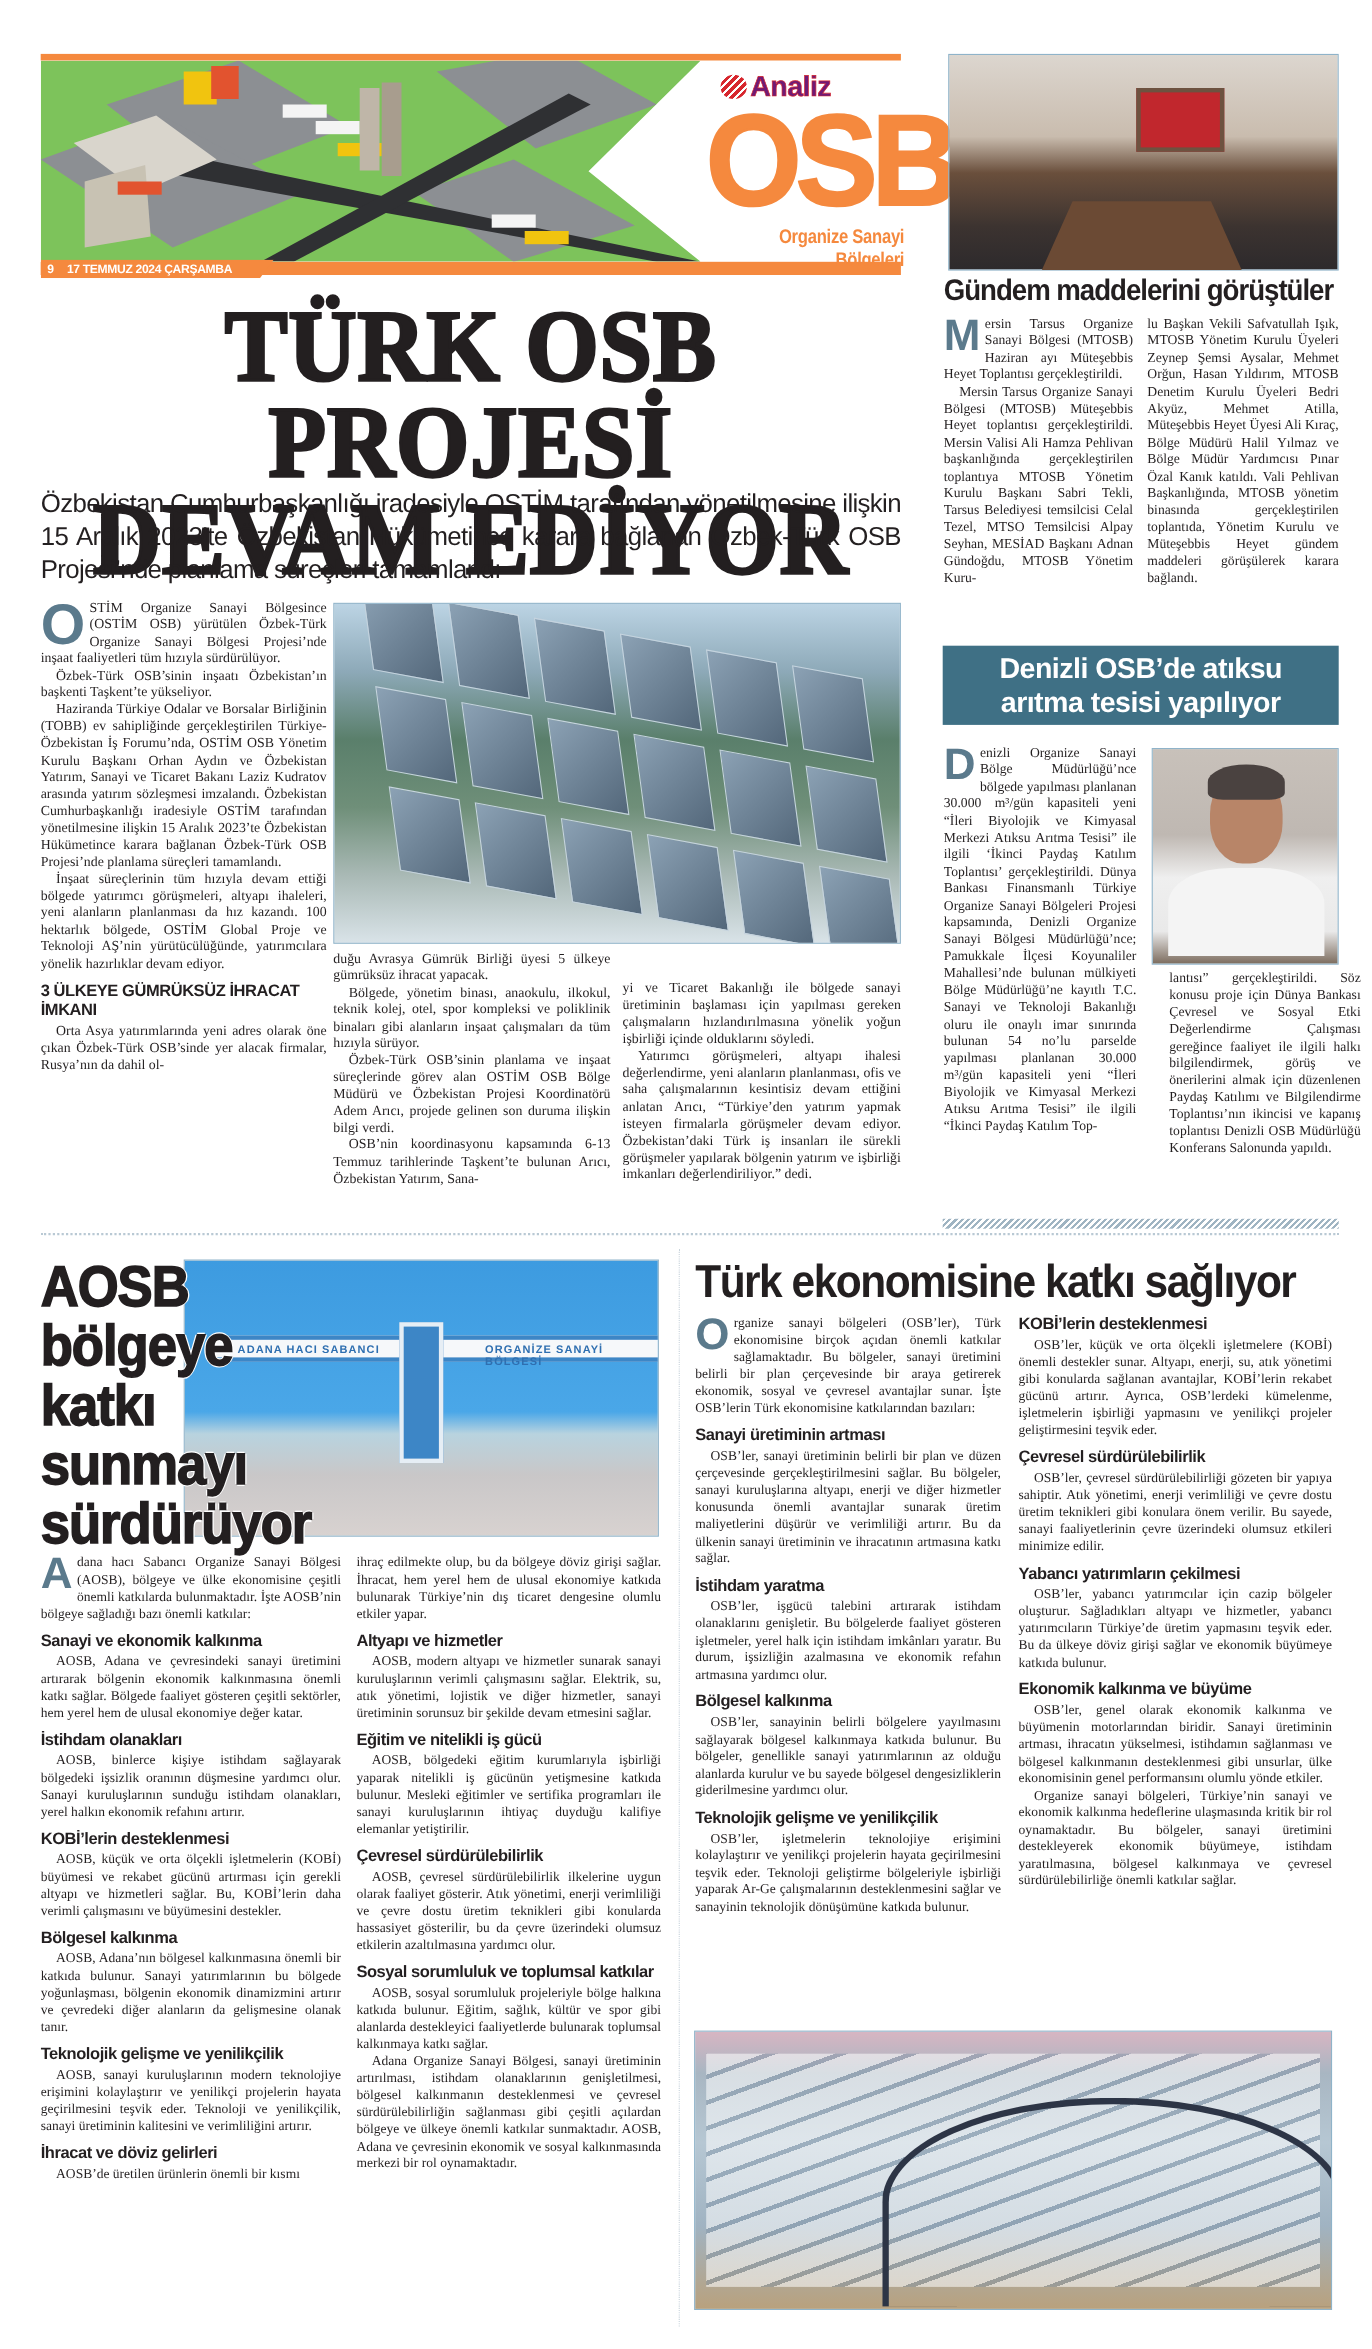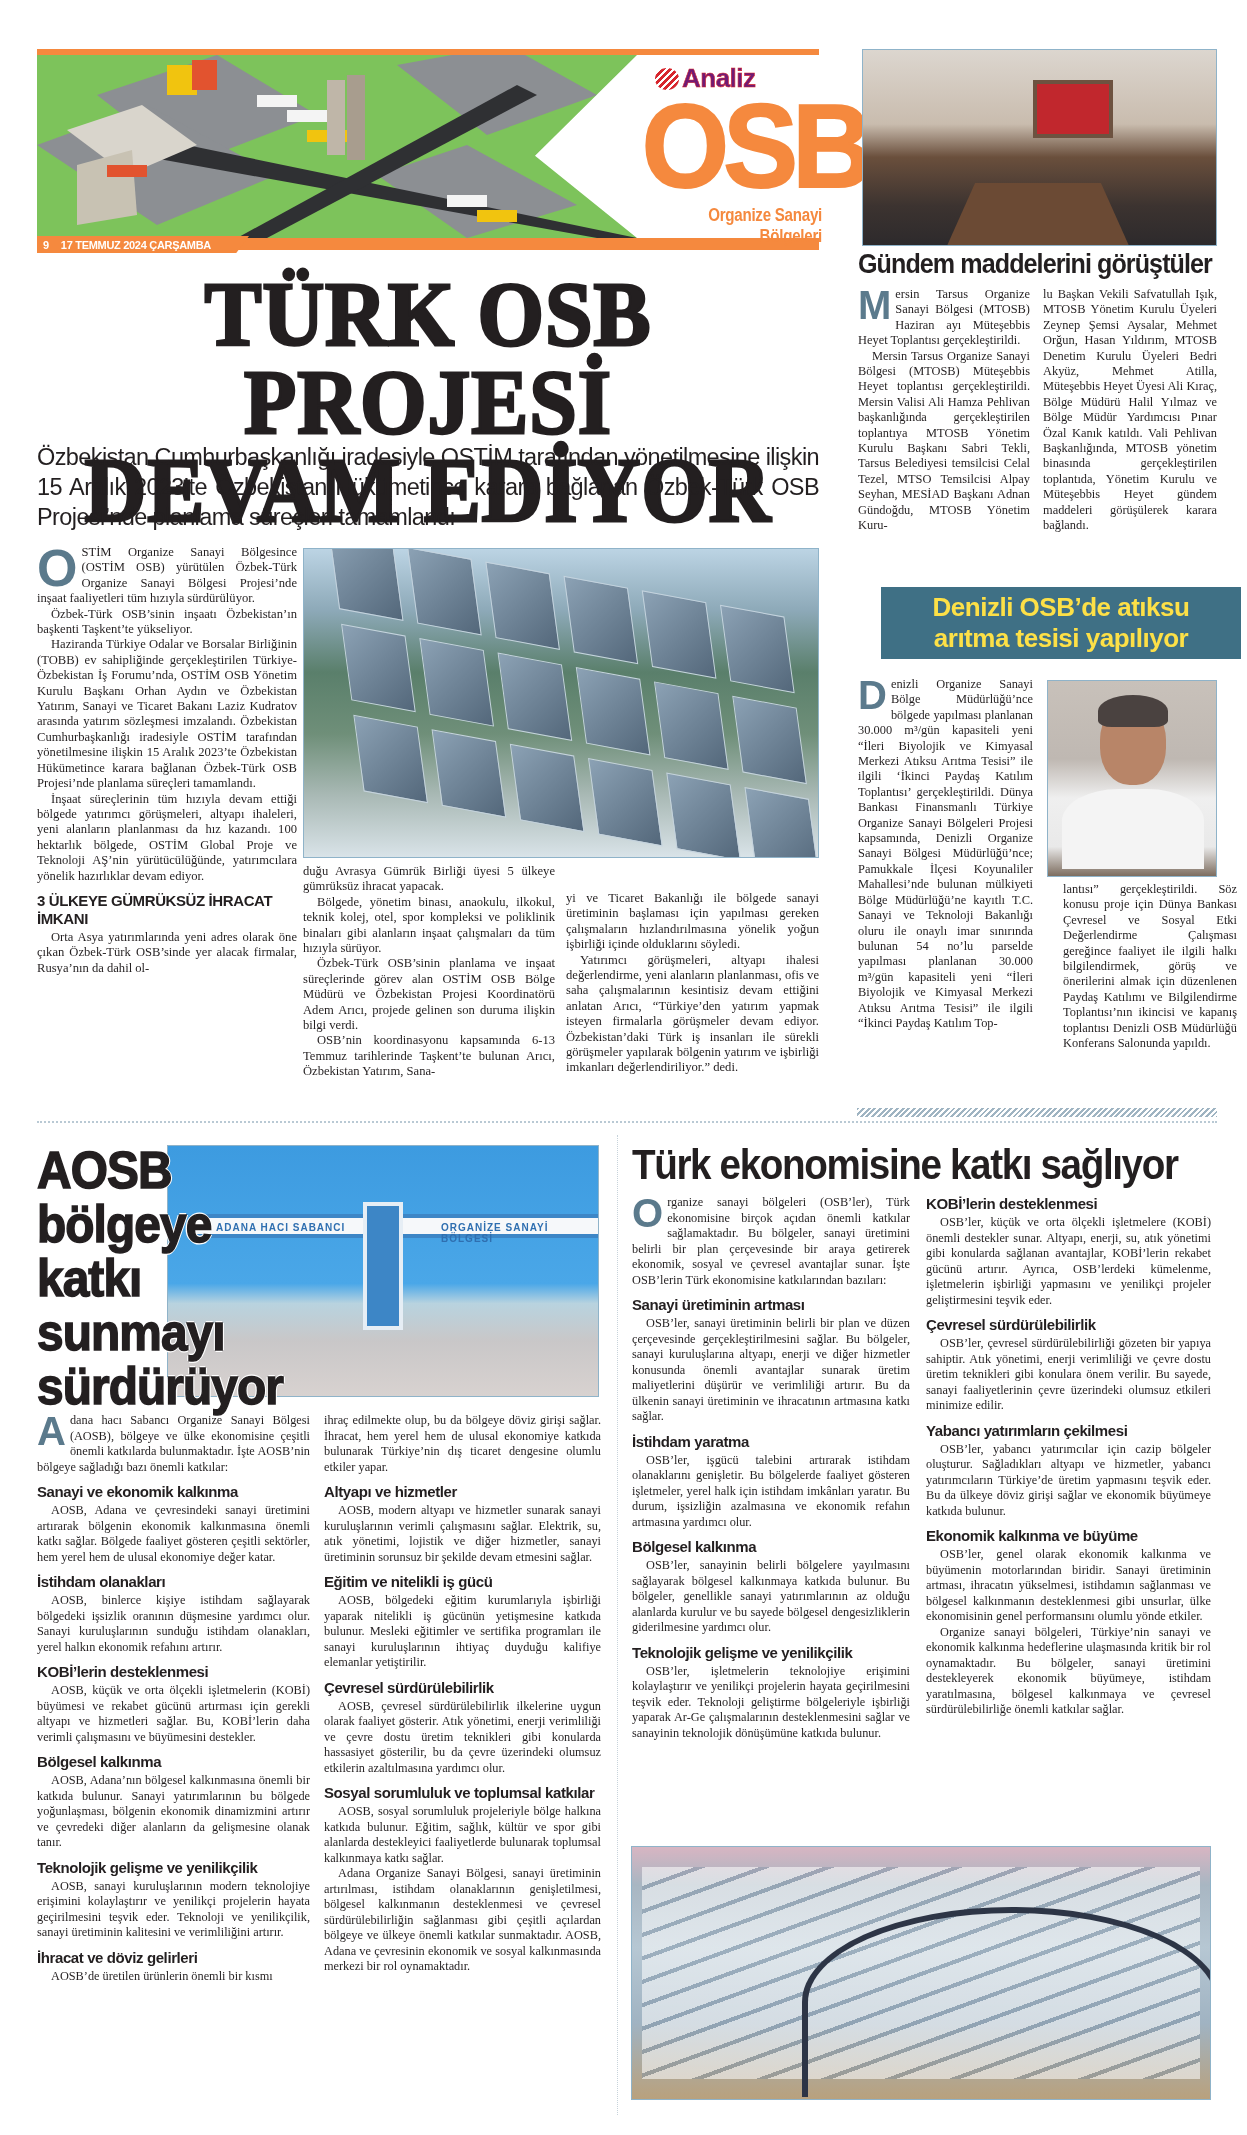--- a/index.html
+++ b/index.html
@@ -48,21 +48,21 @@
   .photo-adana { left: 167px; top: 1145px; width: 432px; height: 252px; background: linear-gradient(180deg, #3d9be0 0%, #4aa7e8 55%, #b8d3df 63%, #c9c7c8 78%, #d8d2d0 100%); }
   .photo-adana .gate { position: absolute; left: 28px; top: 68px; width: 405px; height: 24px; background: #f6f8fa; border-top: 4px solid #3d86c6; border-bottom: 4px solid #3d86c6; }
   .photo-adana .gatetxt { position: absolute; top: 4px; font-family: "Liberation Sans", sans-serif; font-weight: bold; font-size: 10px; color: #2f6fb0; letter-spacing: 1px; }
   .photo-adana .tower { position: absolute; left: 195px; top: 56px; width: 40px; height: 128px; background: #3d86c6; border: 4px solid #e6eef5; }
   .photo-aerial { left: 631px; top: 1846px; width: 580px; height: 254px; background: linear-gradient(180deg, #d7b5c2 0%, #a8b6c2 15%, #b6c7d3 40%, #a0b3c2 70%, #b9a17d 100%); }
   .photo-aerial .rows { position: absolute; inset: 20px 10px 20px 10px; background: repeating-linear-gradient(160deg, rgba(255,255,255,0.55) 0 18px, rgba(120,140,160,0.4) 18px 22px); }
   .photo-aerial .road { position: absolute; left: 170px; top: 60px; width: 420px; height: 190px; border: 6px solid #2d3546; border-radius: 50% 50% 0 0; border-bottom: none; }
 
   
   .h-gundem { position: absolute; left: 858px; top: 248px; width: 360px; font-family: "Liberation Sans", sans-serif; font-size: 27px; line-height: 32px; color: #231f20; letter-spacing: -1px; transform: scaleX(0.93); transform-origin: left; white-space: nowrap; }
-  .h-denizli { position: absolute; left: 857px; top: 587px; width: 360px; height: 72px; background: #3f7085; color: #fde047; font-family: "Liberation Sans", sans-serif; font-weight: bold; font-size: 26px; line-height: 31px; text-align: center; padding-top: 5px; letter-spacing: -0.5px; margin-left: 24px; }
+  .h-denizli { position: absolute; left: 857px; top: 587px; width: 360px; height: 72px; background: #3f7085; color: #ffffff; font-family: "Liberation Sans", sans-serif; font-weight: bold; font-size: 26px; line-height: 31px; text-align: center; padding-top: 5px; letter-spacing: -0.5px; }
 
   
   .hatch { position: absolute; left: 857px; top: 1108px; width: 360px; height: 9px; background: repeating-linear-gradient(135deg, #9fb4c2 0 2px, transparent 2px 4px); }
   .dotted { position: absolute; left: 37px; top: 1121px; width: 1180px; border-top: 2px dotted #b9c9d4; }
   .vline { position: absolute; width: 0; border-left: 1px dotted #c7d3db; }
 
   
   .h-aosb { position: absolute; left: 37px; top: 1143px; width: 230px; font-family: "Liberation Sans", sans-serif; font-weight: 900; font-size: 52px; line-height: 54px; color: #231f20; letter-spacing: -1px; z-index: 2; -webkit-text-stroke: 1.5px #231f20; transform: scaleX(0.92); transform-origin: left; }
   .h-aosb span { display: block; background: transparent; text-shadow: 2px 0 #fff, -2px 0 #fff, 0 2px #fff, 0 -2px #fff; }
   .h-turkeko { position: absolute; left: 632px; top: 1140px; width: 590px; font-family: "Liberation Sans", sans-serif; font-size: 42px; line-height: 50px; color: #231f20; letter-spacing: -1.5px; white-space: nowrap; transform: scaleX(0.92); transform-origin: left; }

